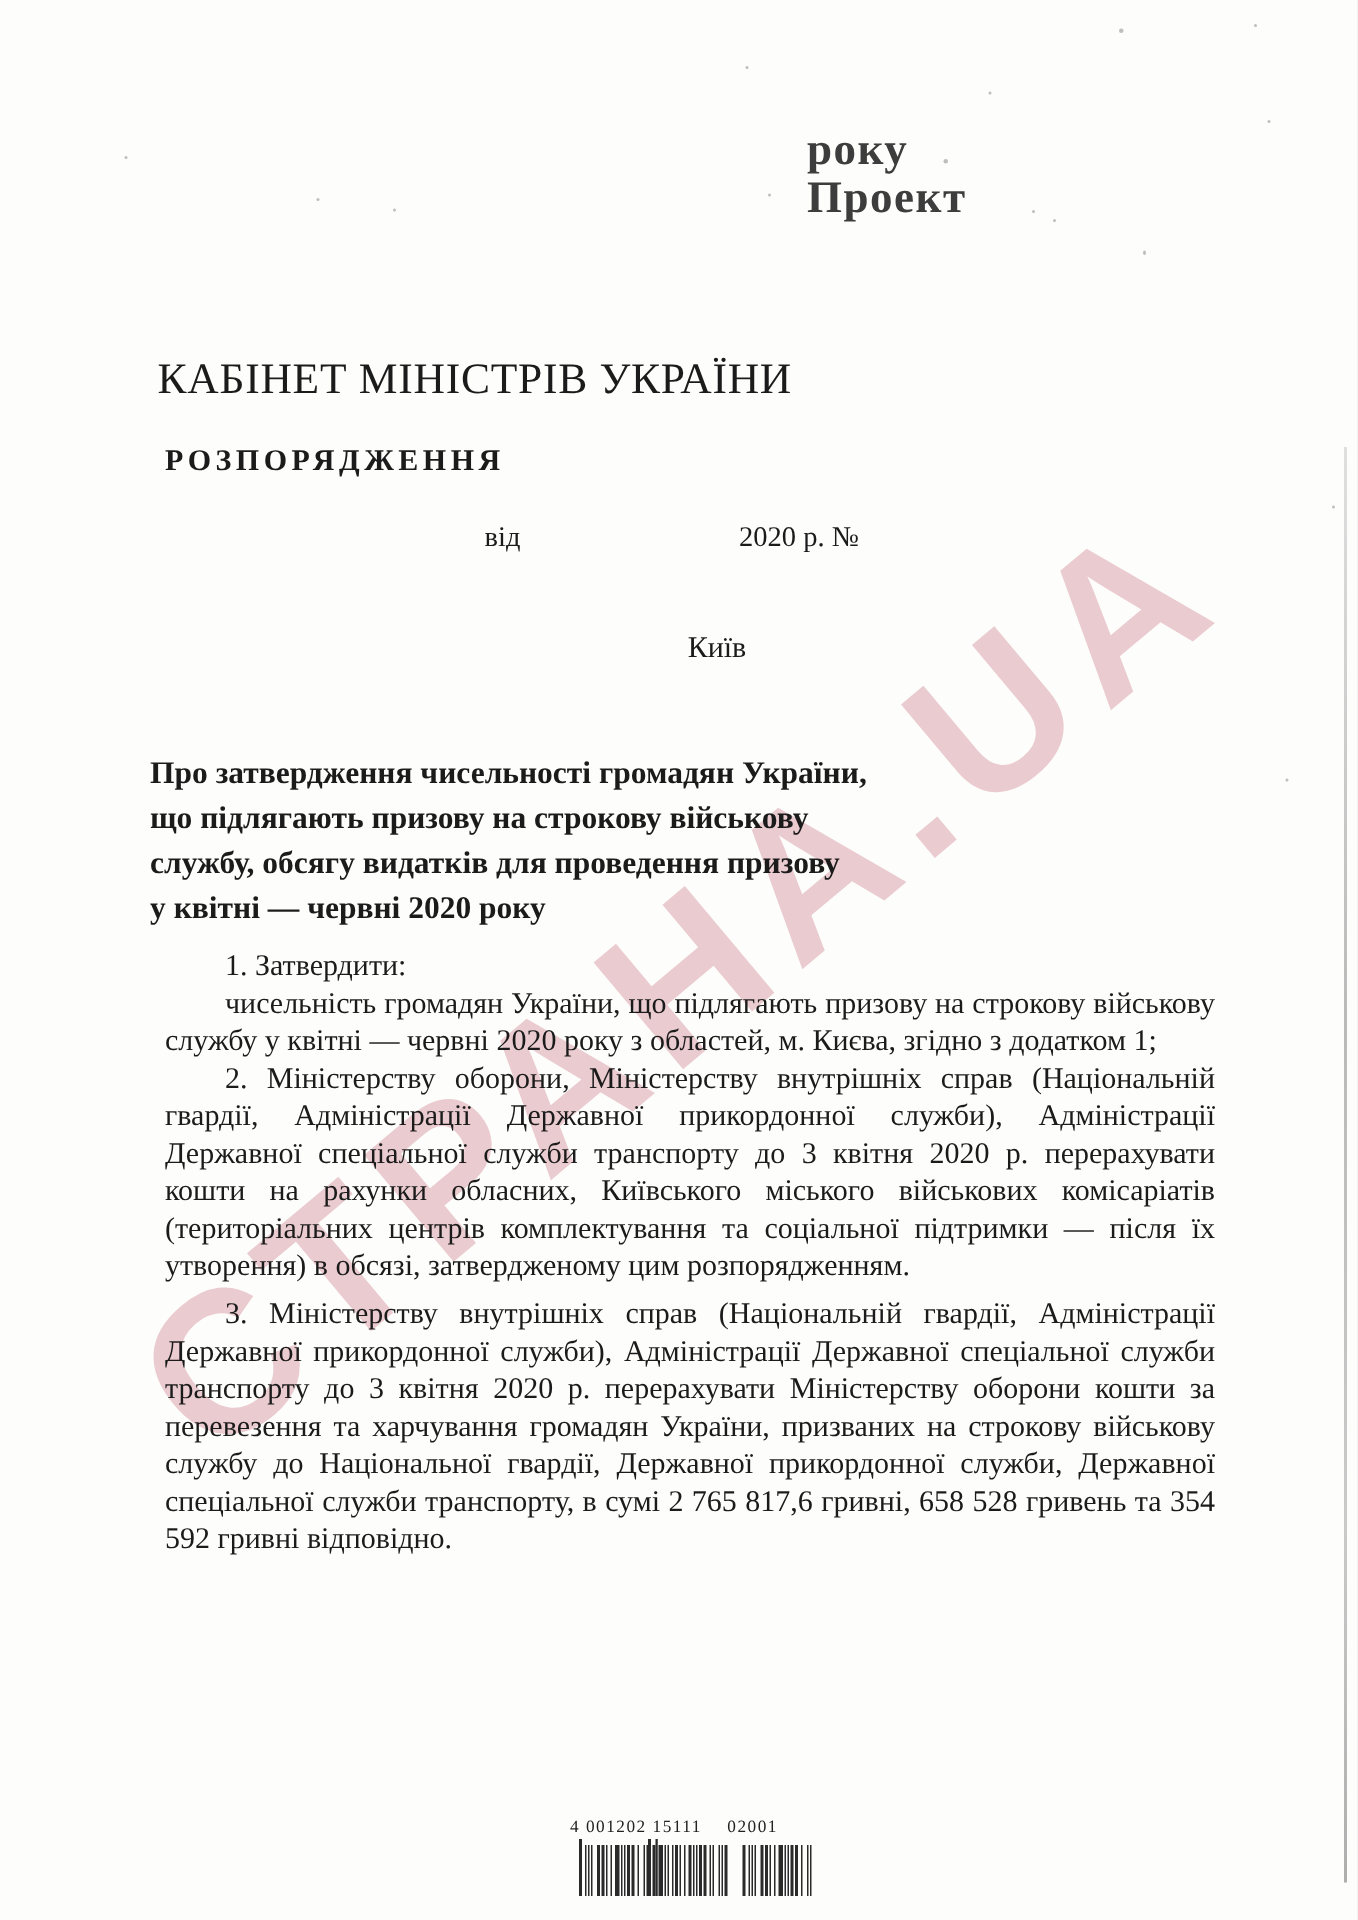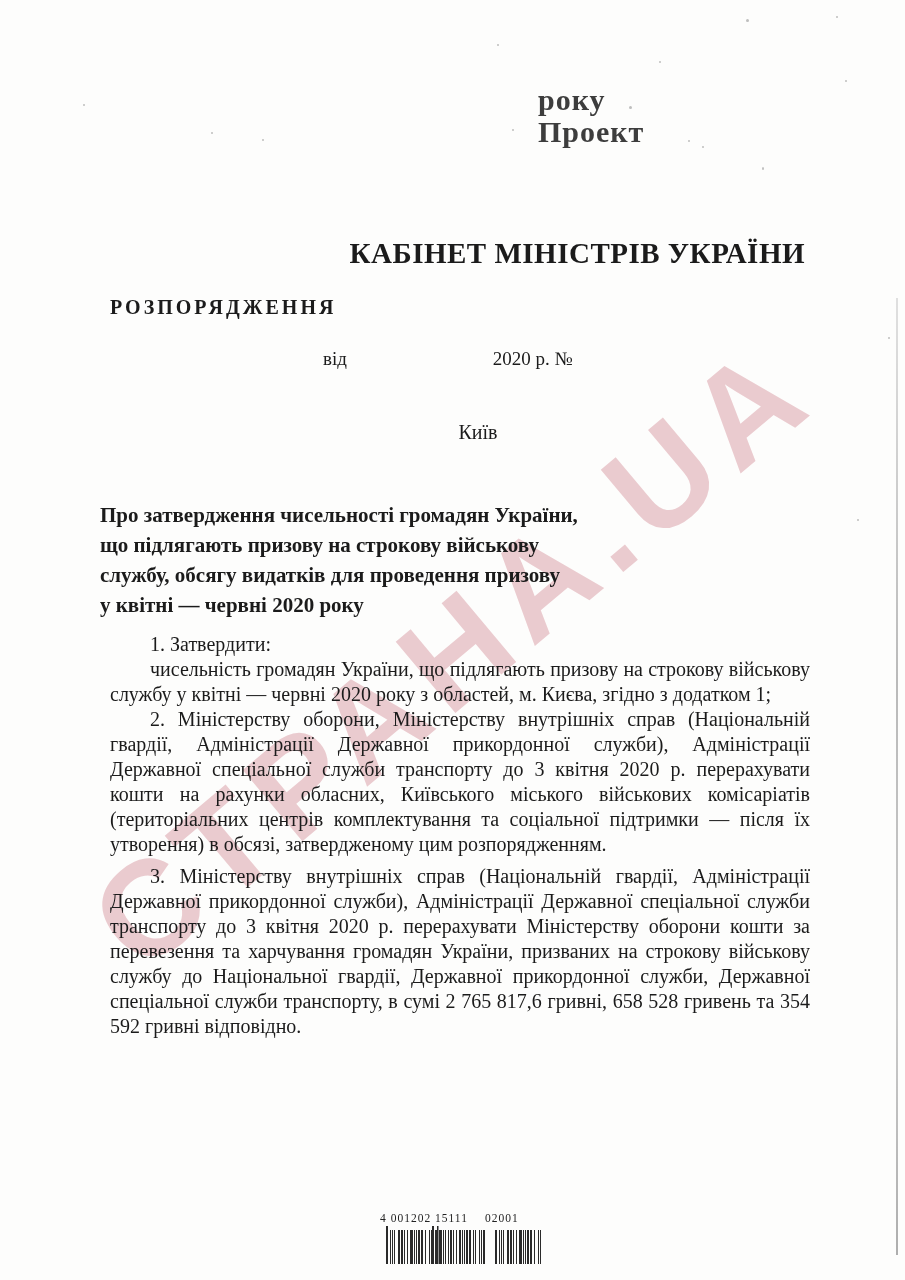--- a/index.html
+++ b/index.html
@@ -26,22 +26,22 @@
     font-size:30px;line-height:32px;font-weight:700;color:#3d3d3d;
     letter-spacing:1px;
   }
   
   .content{
     position:relative;z-index:1;display:flow-root;
     padding:0 95px 0 110px; 
     width:700px;
   }
   .org-title{
-    margin-top:236px;text-align:right;transform:translateX(-5px);
-    font-size:29px;line-height:34px;font-weight:700;letter-spacing:.5px;
+    margin-top:236px;text-align:left;transform:translateX(-5px);
+    font-size:29px;line-height:34px;font-weight:400;letter-spacing:.5px;
   }
   .doc-type{
     margin-top:26px;text-align:left;
     font-size:20px;line-height:22px;font-weight:700;letter-spacing:3px;
   }
   .date-line{margin-top:30px;font-size:19px;line-height:22px;}
   .date-from{margin-left:213px;margin-top:38px;}
   .date-year{margin-left:141px;font-family:Liberation Serif, serif;}
   .city{margin-top:50px;text-align:center;transform:translateX(18px);
     font-size:20px;line-height:24px;}

